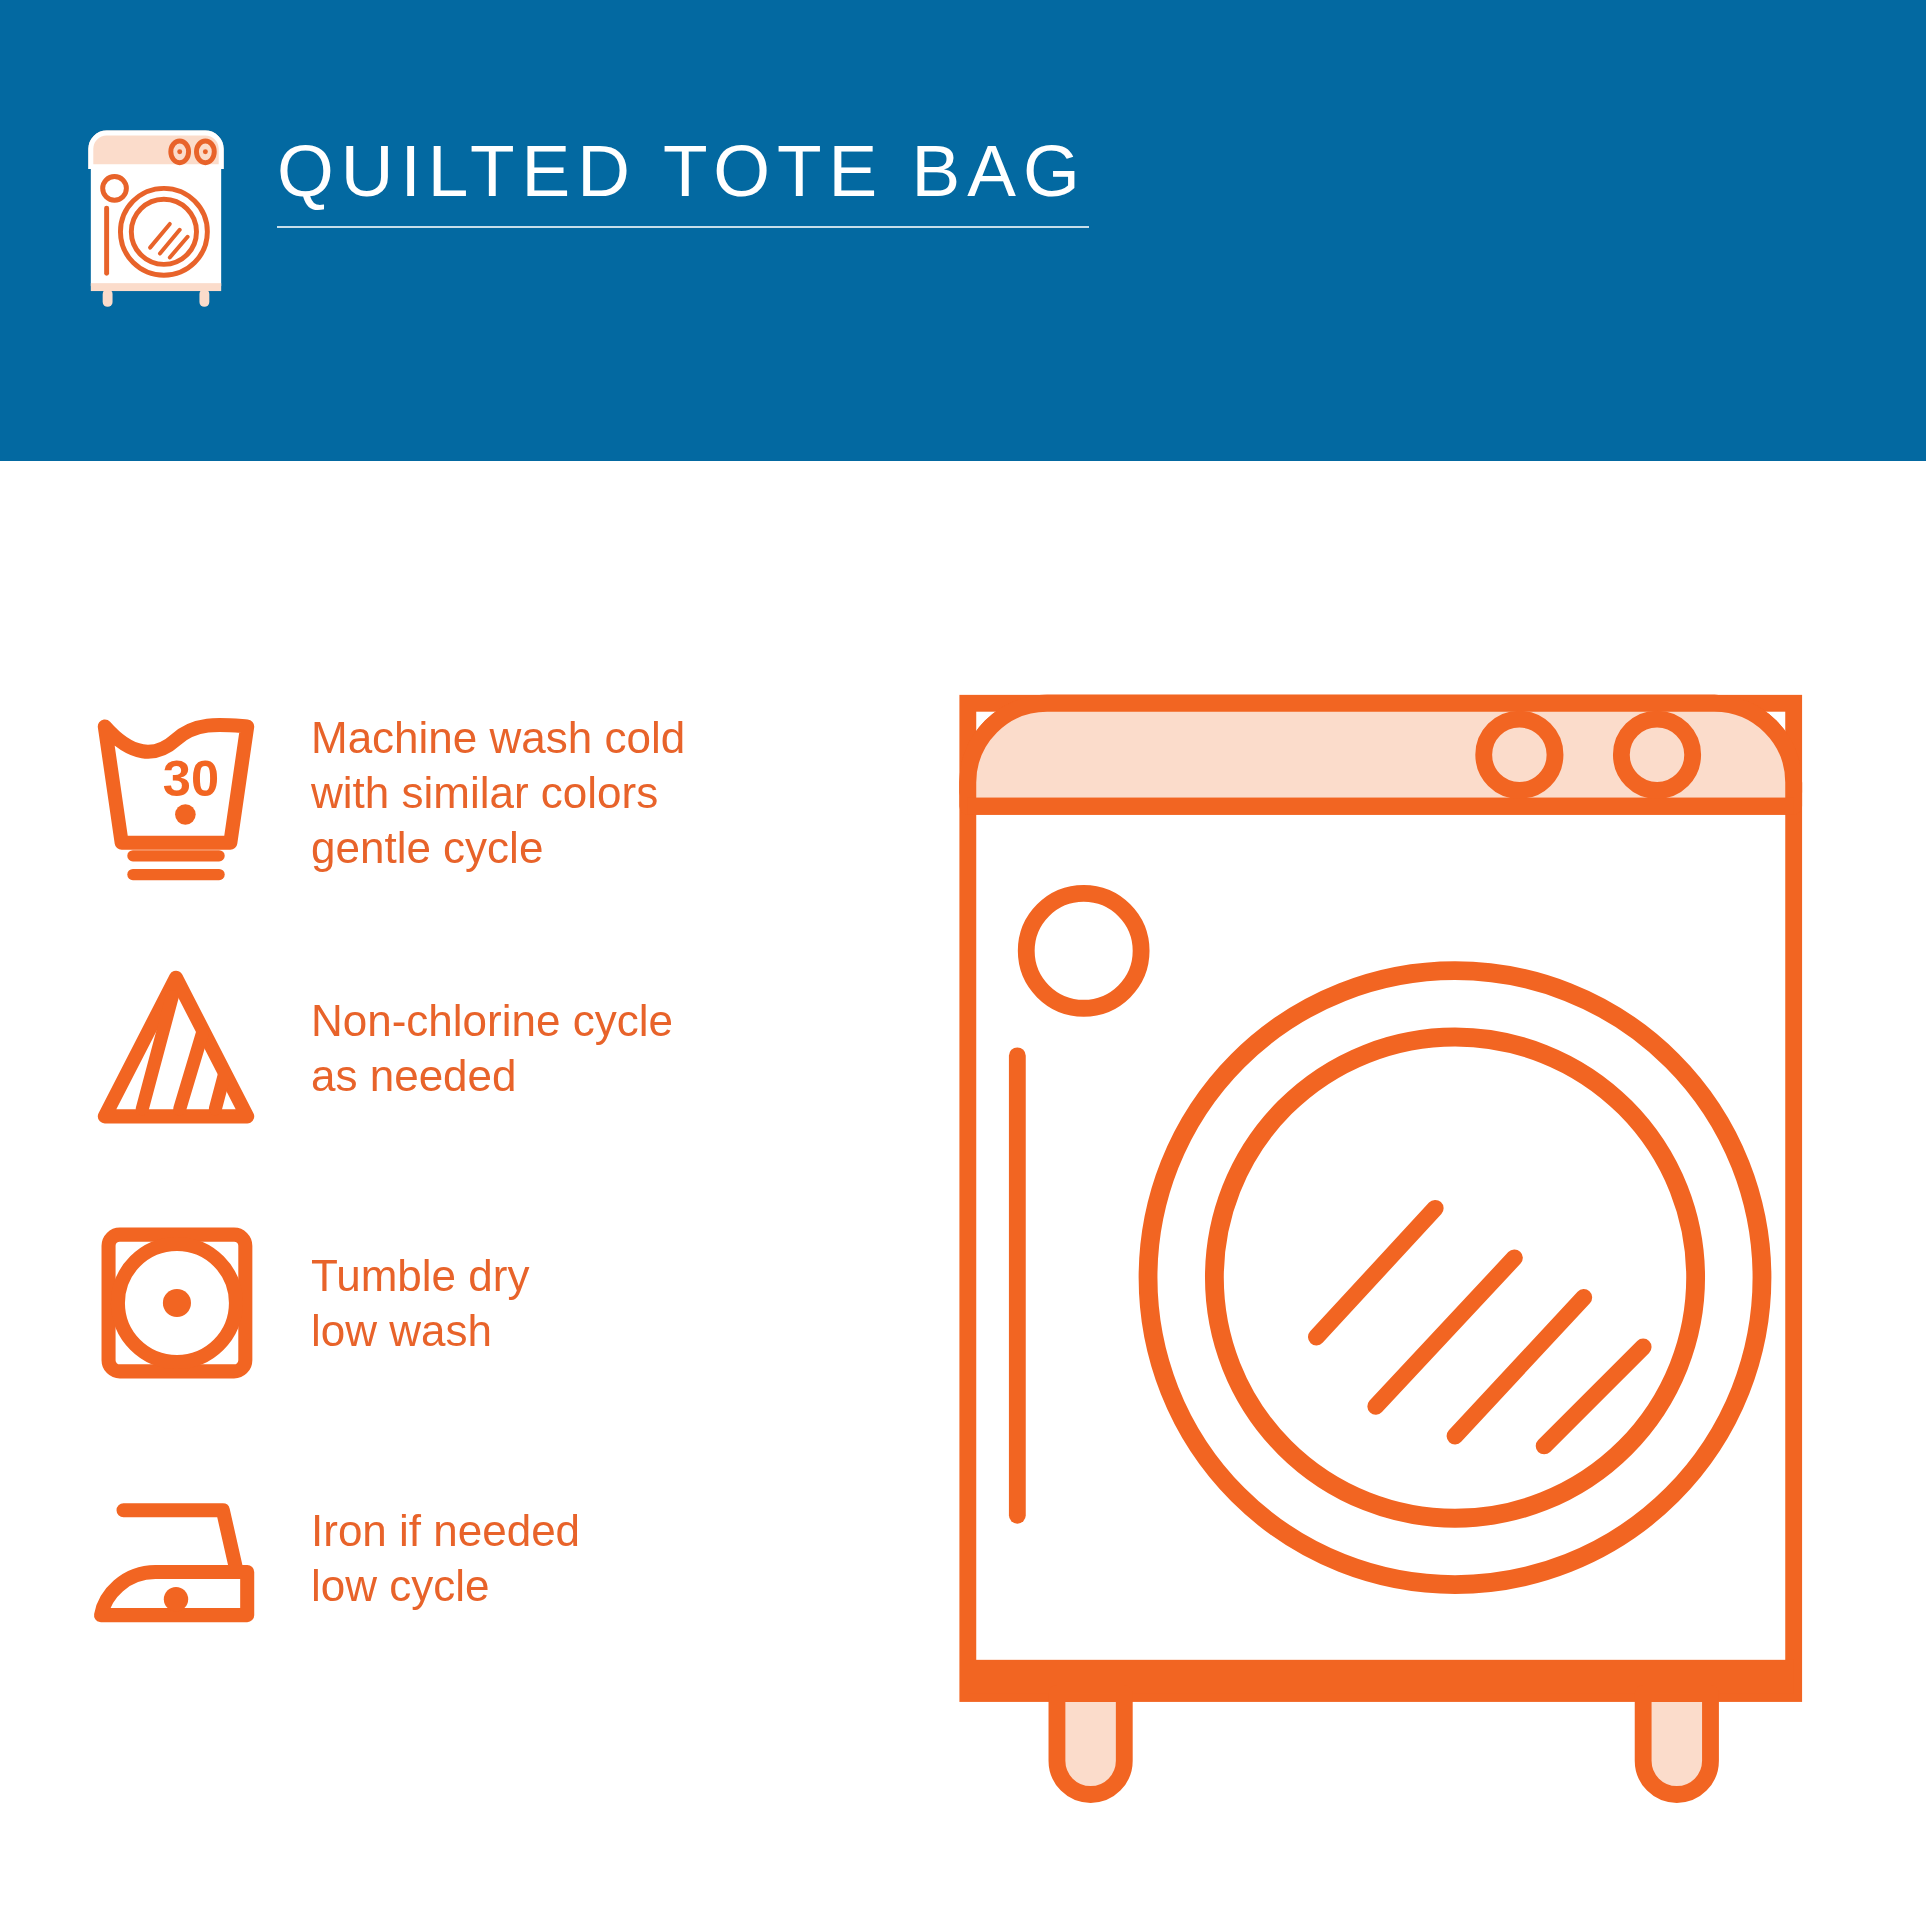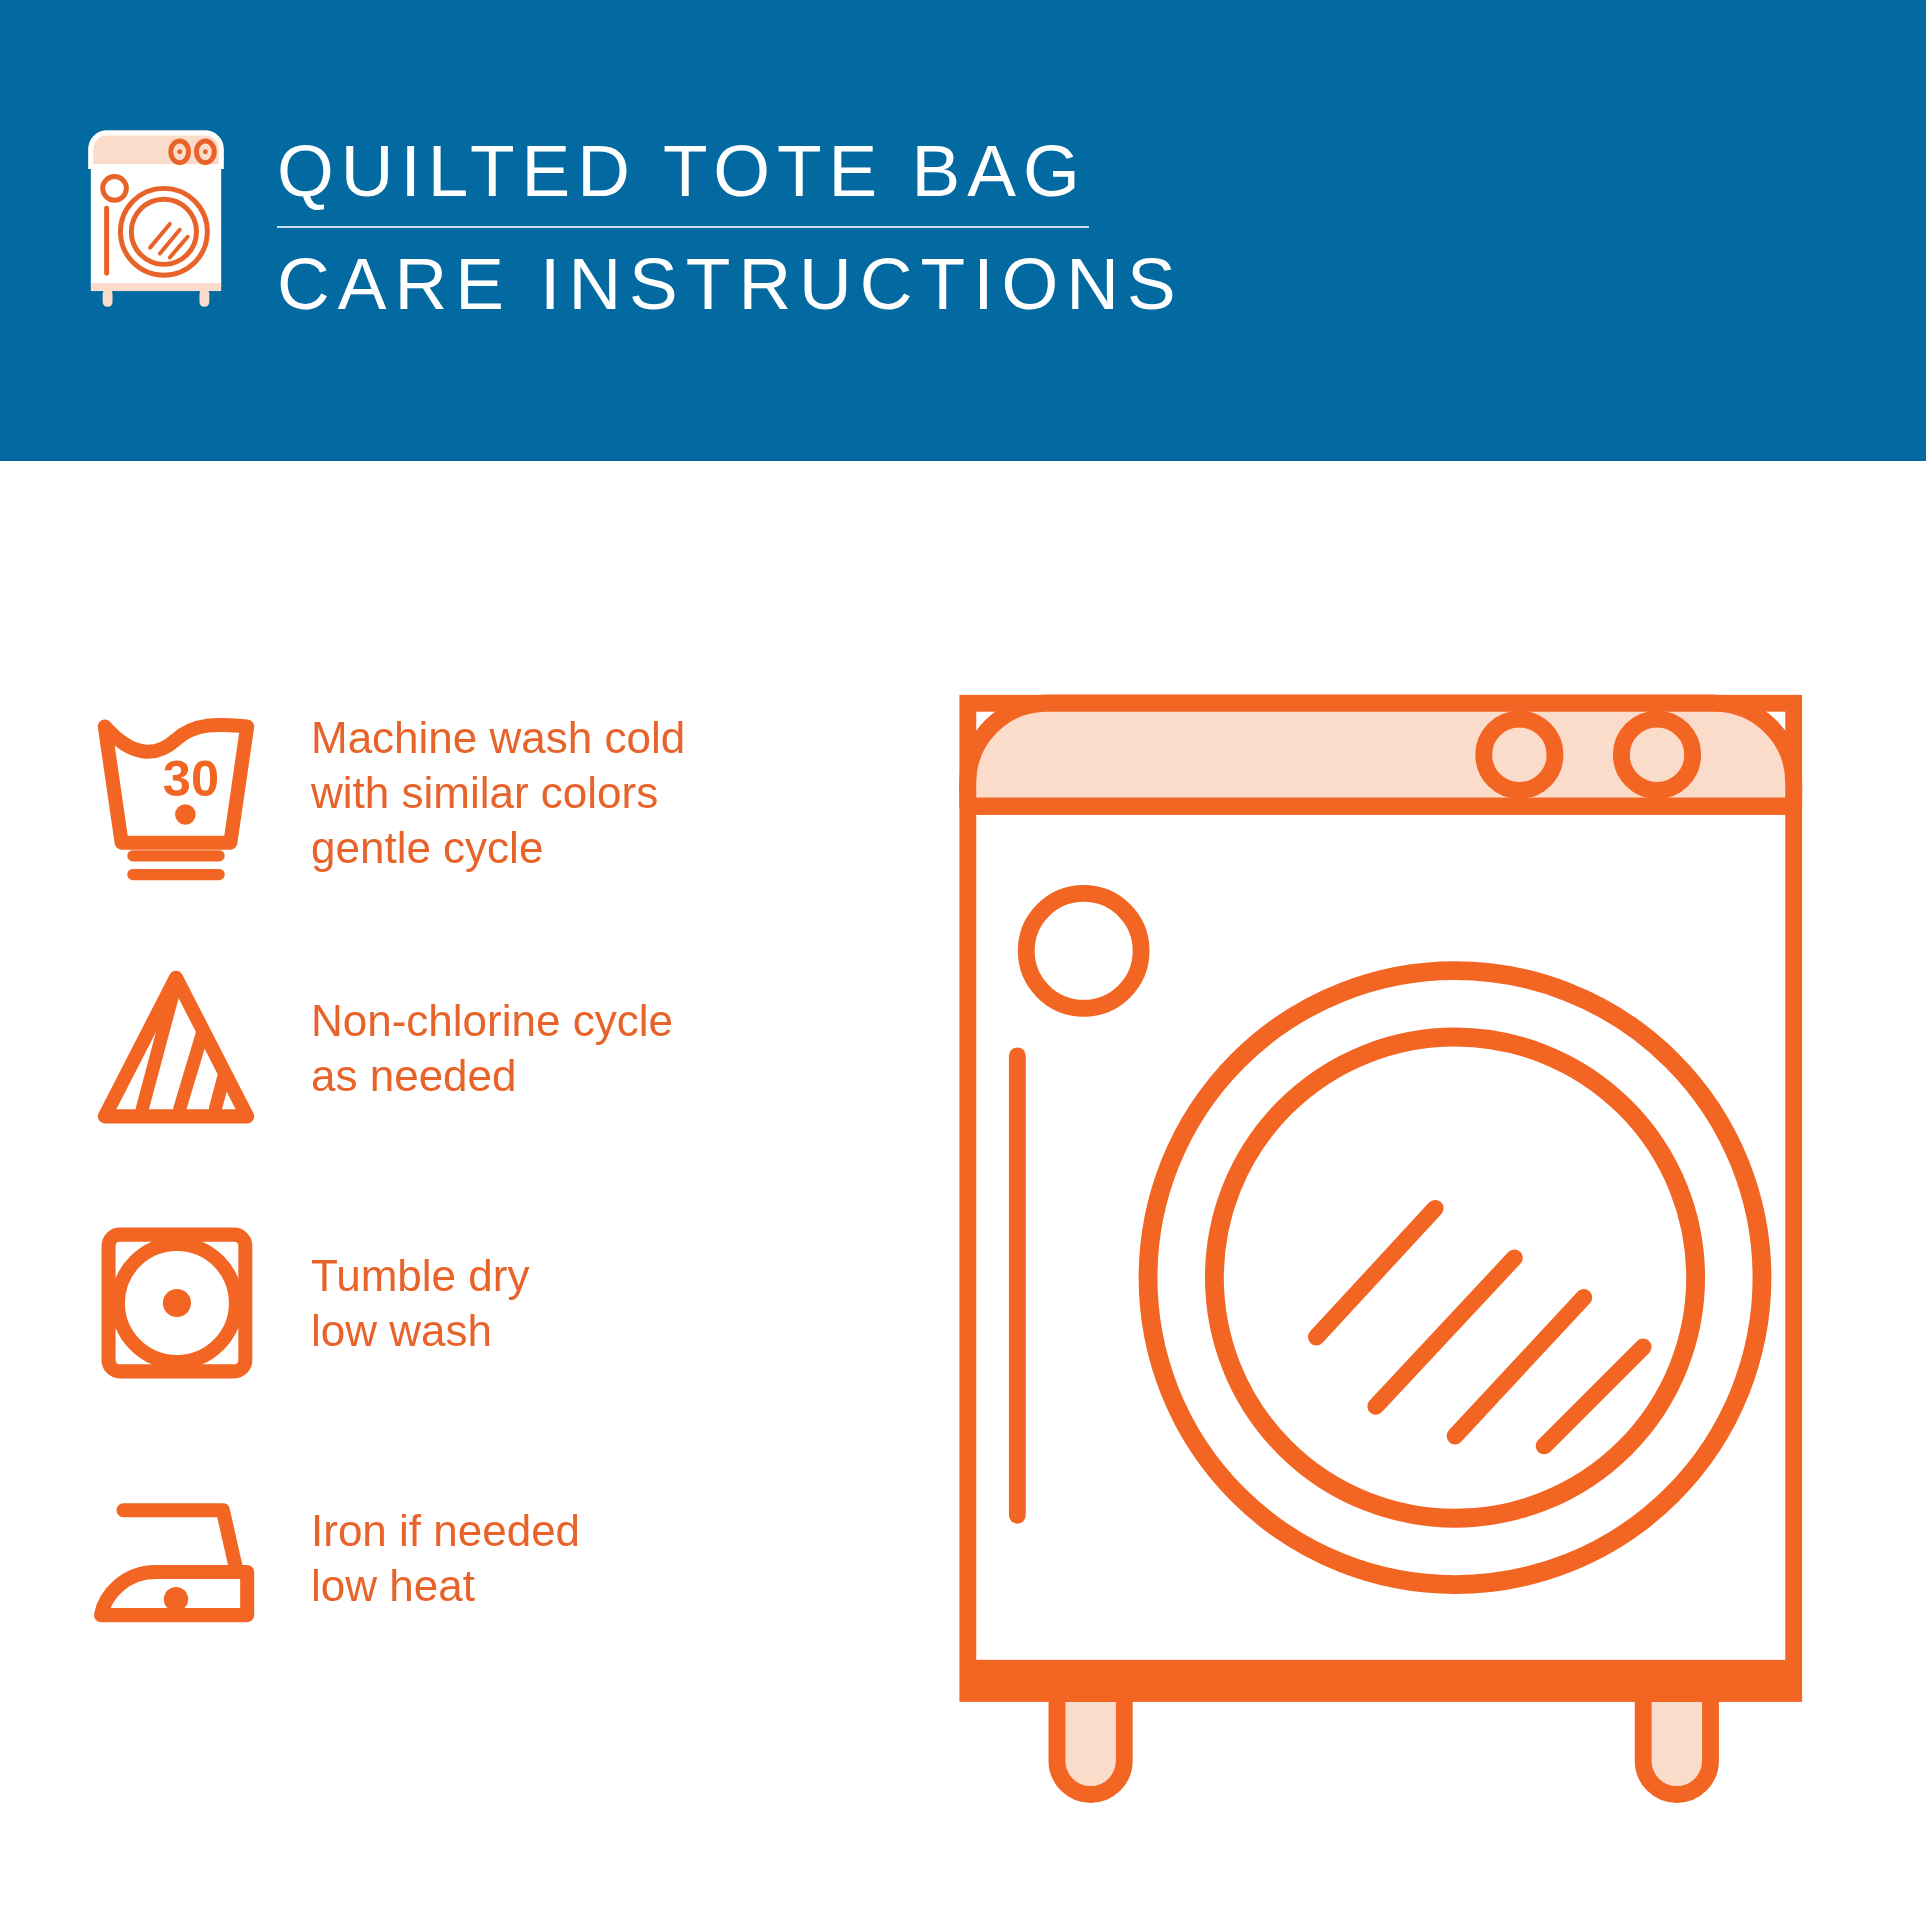--- a/index.html
+++ b/index.html
@@ -138,21 +138,20 @@
 
         <rect x="14" y="160" width="132" height="8" fill="#FBDCCB"></rect>
         <rect x="26" y="166" width="10" height="18" rx="5" fill="#FBDCCB"></rect>
         <rect x="124" y="166" width="10" height="18" rx="5" fill="#FBDCCB"></rect>
       </svg>
     </div>
 
     <div id="header-titles">
       <div class="title-main">QUILTED TOTE BAG</div>
       <div class="title-rule"></div>
-      <div class="title-sub">CARE INSTRUCTIONS</div>
     </div>
 
   </div>
 </div>
 
 <div id="care-list">
 
   <div class="care-row">
     <div class="care-icon">
       <svg viewBox="0 0 200 190" width="188" height="178" aria-hidden="true">
@@ -204,21 +203,21 @@
       <svg viewBox="0 0 200 190" width="188" height="178" aria-hidden="true">
 
         <path d="M44 44 H150 L164 106" fill="none" stroke="#F26522" stroke-width="15" stroke-linecap="round" stroke-linejoin="round"></path>
 
         <path d="M176 110 H78 C46 110 24 134 20 156 H176 Z" fill="none" stroke="#F26522" stroke-width="15" stroke-linejoin="round" stroke-linecap="round"></path>
 
         <circle cx="100" cy="139" r="13" fill="#F26522"></circle>
       </svg>
     </div>
     <div class="care-text">Iron if needed
-low heat</div>
+low cycle</div>
   </div>
 
 </div>
 
 <div id="machine-illustration">
   <svg viewBox="0 0 920 1240" width="911" height="1228" aria-hidden="true">
 
     <rect x="18" y="80" width="834" height="1000" fill="#FFFFFF" stroke="#F26522" stroke-width="17"></rect>
 
     <path d="M18 160 a80 80 0 0 1 80 -80 h674 a80 80 0 0 1 80 80 v10 H18 Z" fill="#FBDCCB" stroke="#F26522" stroke-width="17" stroke-linejoin="round"></path>

